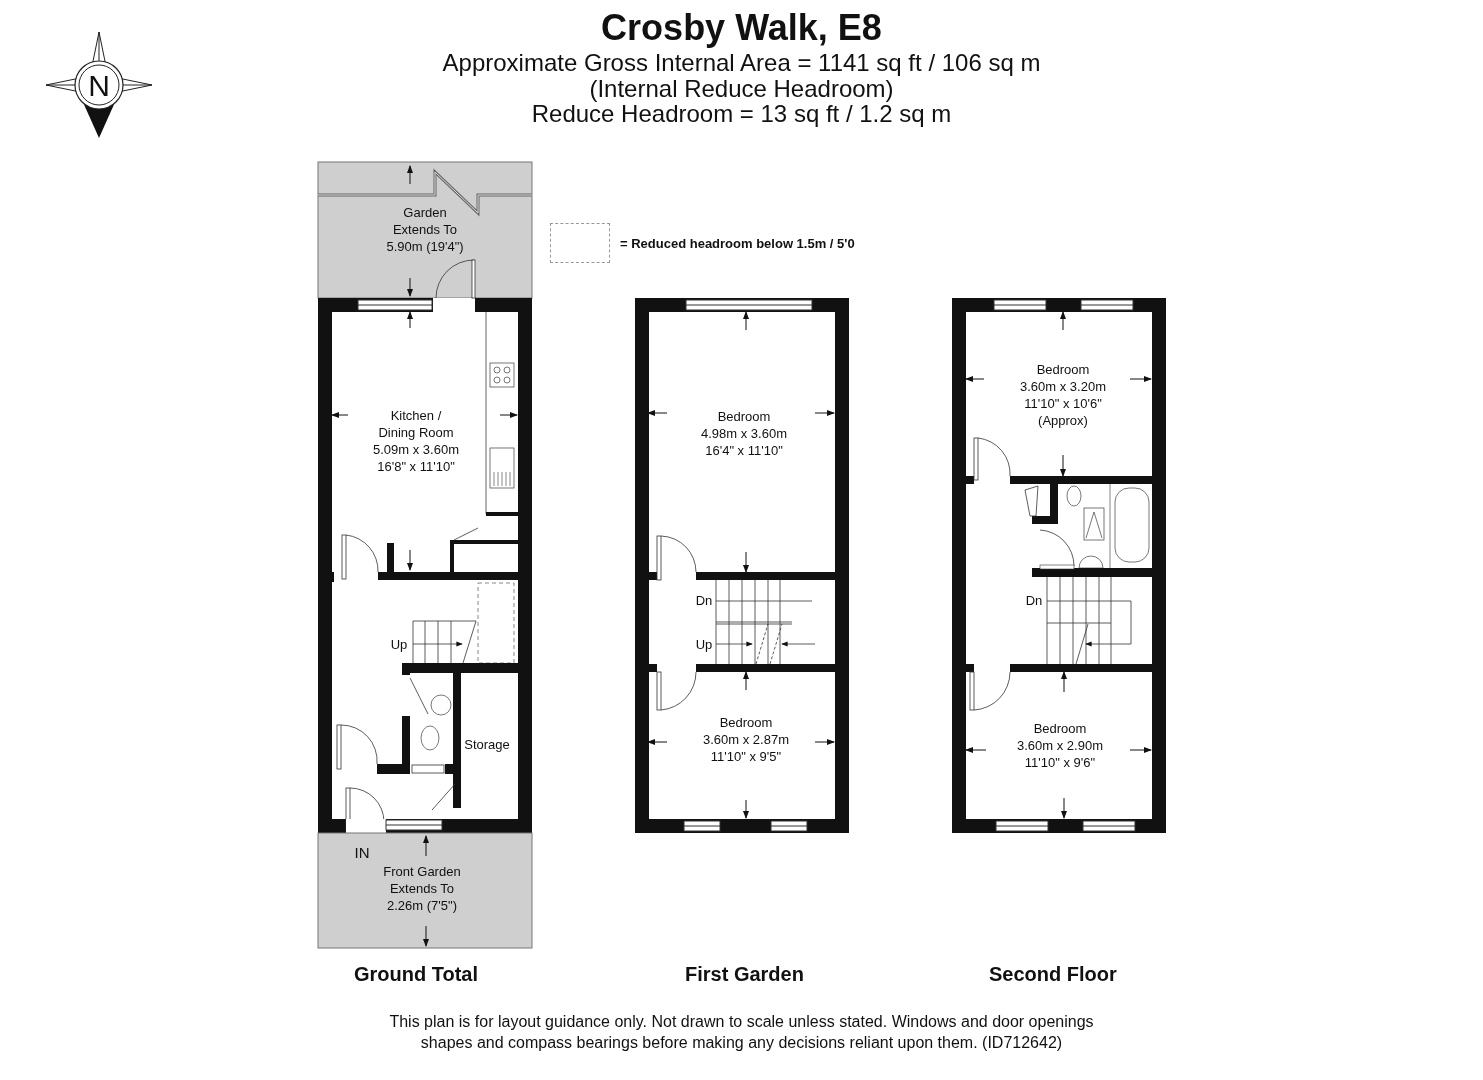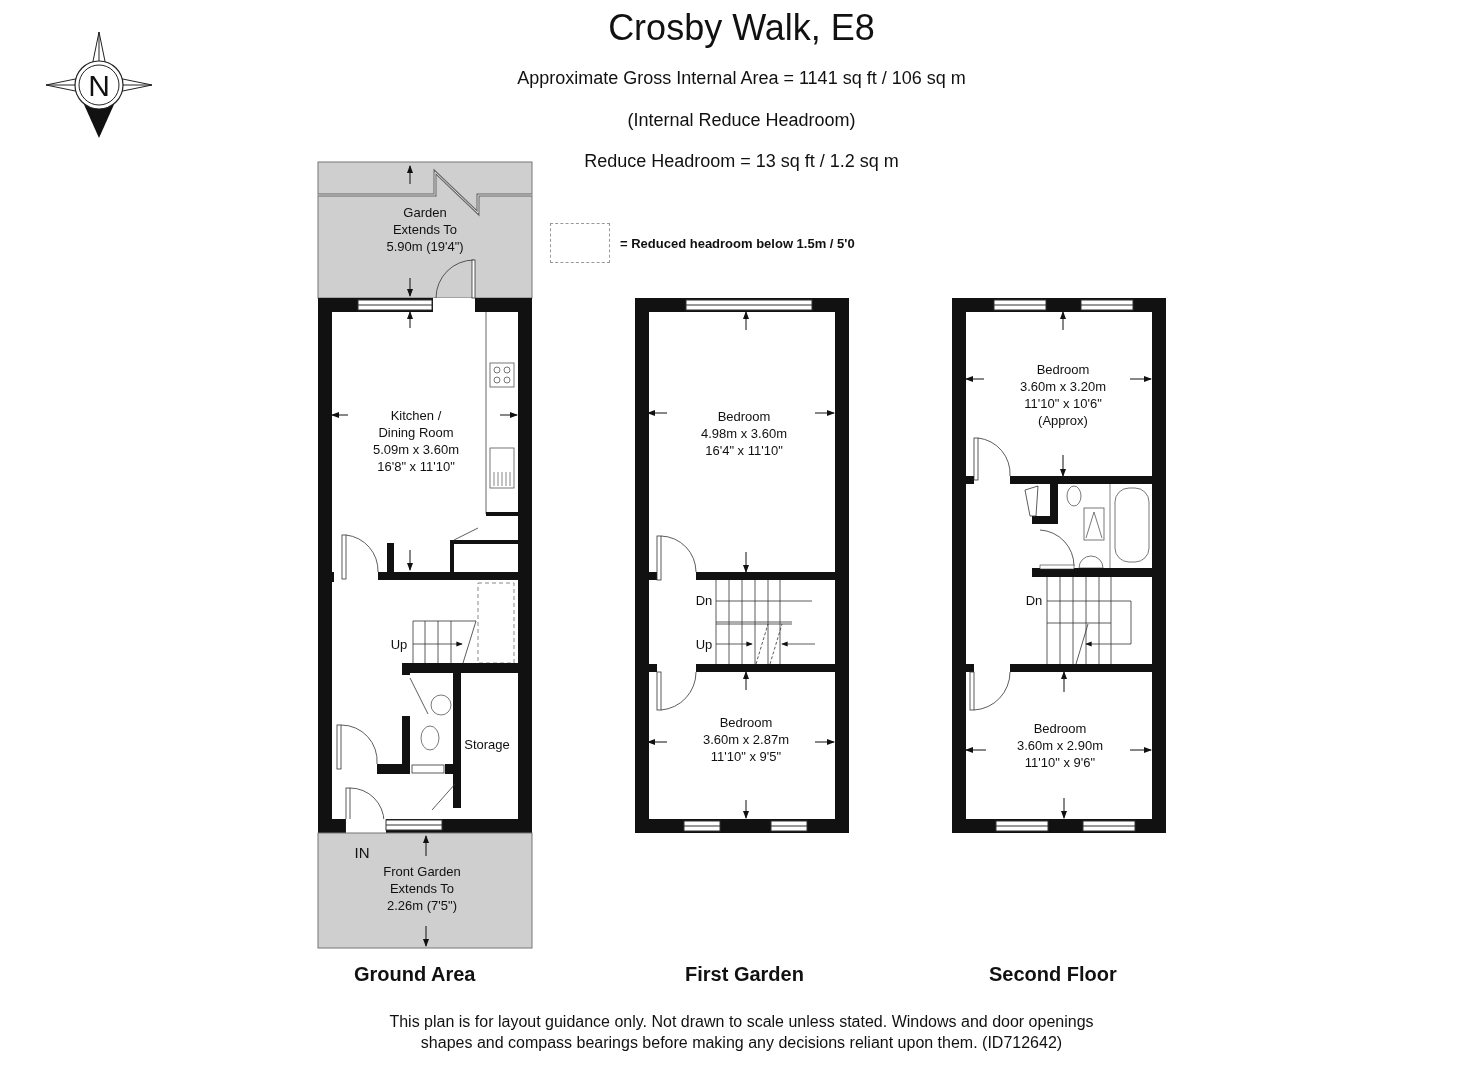--- a/index.html
+++ b/index.html
@@ -1,19 +1,19 @@
 <!DOCTYPE html>
 <html><head>
 <meta charset="utf-8">
 <style>
   html, body { margin:0; padding:0; background:#ffffff; }
   body { width:1483px; height:1080px; position:relative; overflow:hidden; font-family:"Liberation Sans", sans-serif; color:#111; }
   .header { position:absolute; left:0; top:6px; width:1483px; text-align:center; }
-  .title { font-weight:normal; font-size:36px; line-height:44px; margin-left:0; }
-  .sub { font-size:18px; line-height:25.5px;margin-top:16px; }
+  .title { font-weight:bold; font-size:36px; line-height:44px; margin-left:0; }
+  .sub { font-size:24px; line-height:25.5px; }
   .compass { position:absolute; left:44px; top:30px; width:110px; height:110px; }
   .legend { position:absolute; left:550px; top:223px; display:flex; align-items:center;font-weight:bold; }
   .legend-box { width:60px; height:40px; border:1.5px dashed #999; box-sizing:border-box; }
   .legend-text { font-size:13px; margin-left:10px; }
   svg.plans { position:absolute; left:0; top:0; }
   .floor-label { position:absolute; top:963px; font-weight:bold; font-size:20px; }
   .disclaimer { position:absolute; left:0; top:1012px; width:1483px; text-align:center; font-size:16px; line-height:20.5px; }
   .rlabel { font-family:"Liberation Sans", sans-serif; font-size:13px; fill:#111; text-anchor:middle; }
 </style>
 </head>
@@ -269,20 +269,20 @@
     <text class="rlabel" x="1060" y="750">3.60m x 2.90m</text>
     <text class="rlabel" x="1060" y="767">11'10" x 9'6"</text>
     <line x1="1064" y1="798" x2="1064" y2="818" stroke="#111" marker-end="url(#arr)"></line>
     <rect x="996" y="821" width="52" height="10" fill="#fff" stroke="#333"></rect>
     <line x1="996" y1="826" x2="1048" y2="826" stroke="#333"></line>
     <rect x="1083" y="821" width="52" height="10" fill="#fff" stroke="#333"></rect>
     <line x1="1083" y1="826" x2="1135" y2="826" stroke="#333"></line>
   </g>
 </svg>
 
-<div class="floor-label" style="left:354px">Ground Area</div>
+<div class="floor-label" style="left:354px">Ground Total</div>
 <div class="floor-label" style="left:685px">First Garden</div>
 <div class="floor-label" style="left:989px">Second Floor</div>
 
 <div class="disclaimer">
   <div>This plan is for layout guidance only. Not drawn to scale unless stated. Windows and door openings</div>
   <div>shapes and compass bearings before making any decisions reliant upon them. (ID712642)</div>
 </div>
 
 </body></html>

